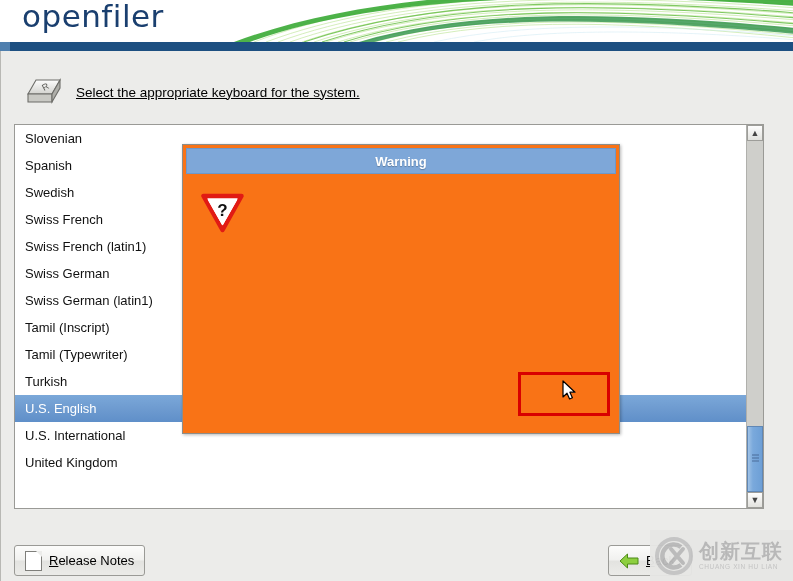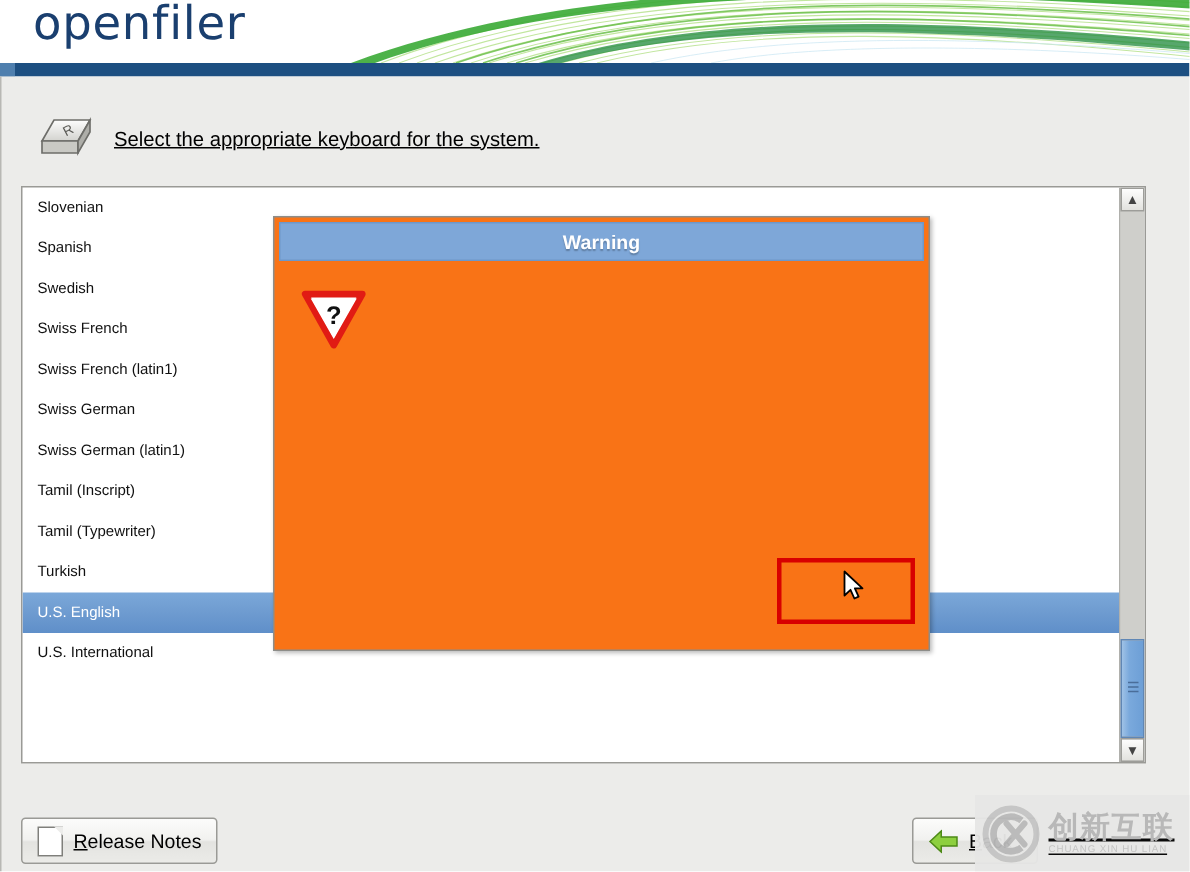--- a/index.html
+++ b/index.html
@@ -80,21 +80,21 @@
     overflow: hidden;
   }
   #list-inner {
     position: absolute; left: 0; top: 0;
     width: 732px;
   }
   .list-item {
     height: 27px;
     line-height: 27px;
     padding-left: 10px;
-    font-size: 10px;
+    font-size: 13px;
     color: #111;
     box-sizing: border-box;
     white-space: nowrap;
   }
   .list-item.selected {
     background: linear-gradient(to bottom, #7ba8d9 0%, #6e9bd0 50%, #5f8fc9 100%);
     color: #ffffff;
   }
 
   
@@ -270,21 +270,20 @@
 
   
   #watermark {
     position: absolute;
     left: 650px; top: 530px;
     width: 143px; height: 51px;
     background: #e7e7e5;
     z-index: 40;
     display: flex; align-items: center;
     opacity: 0.96;
-    text-decoration: underline;
   }
   #wm-logo {
     width: 40px; height: 40px;
     margin-left: 4px;
     flex: none;
   }
   #wm-text { margin-left: 5px; }
   #wm-cn {
     font-family: "DejaVu Sans", sans-serif;
     font-size: 20px;
@@ -372,20 +371,21 @@
     <div class="list-item">Swedish</div>
     <div class="list-item">Swiss French</div>
     <div class="list-item">Swiss French (latin1)</div>
     <div class="list-item">Swiss German</div>
     <div class="list-item">Swiss German (latin1)</div>
     <div class="list-item">Tamil (Inscript)</div>
     <div class="list-item">Tamil (Typewriter)</div>
     <div class="list-item">Turkish</div>
     <div class="list-item selected">U.S. English</div>
     <div class="list-item">U.S. International</div>
+    <div class="list-item">United Kingdom</div>
   </div>
 
   <div id="scrollbar">
     <div id="sb-track">
       <div id="sb-thumb">
         <div id="sb-grip">
           <div></div>
             <div></div>
             <div></div>
         </div>

